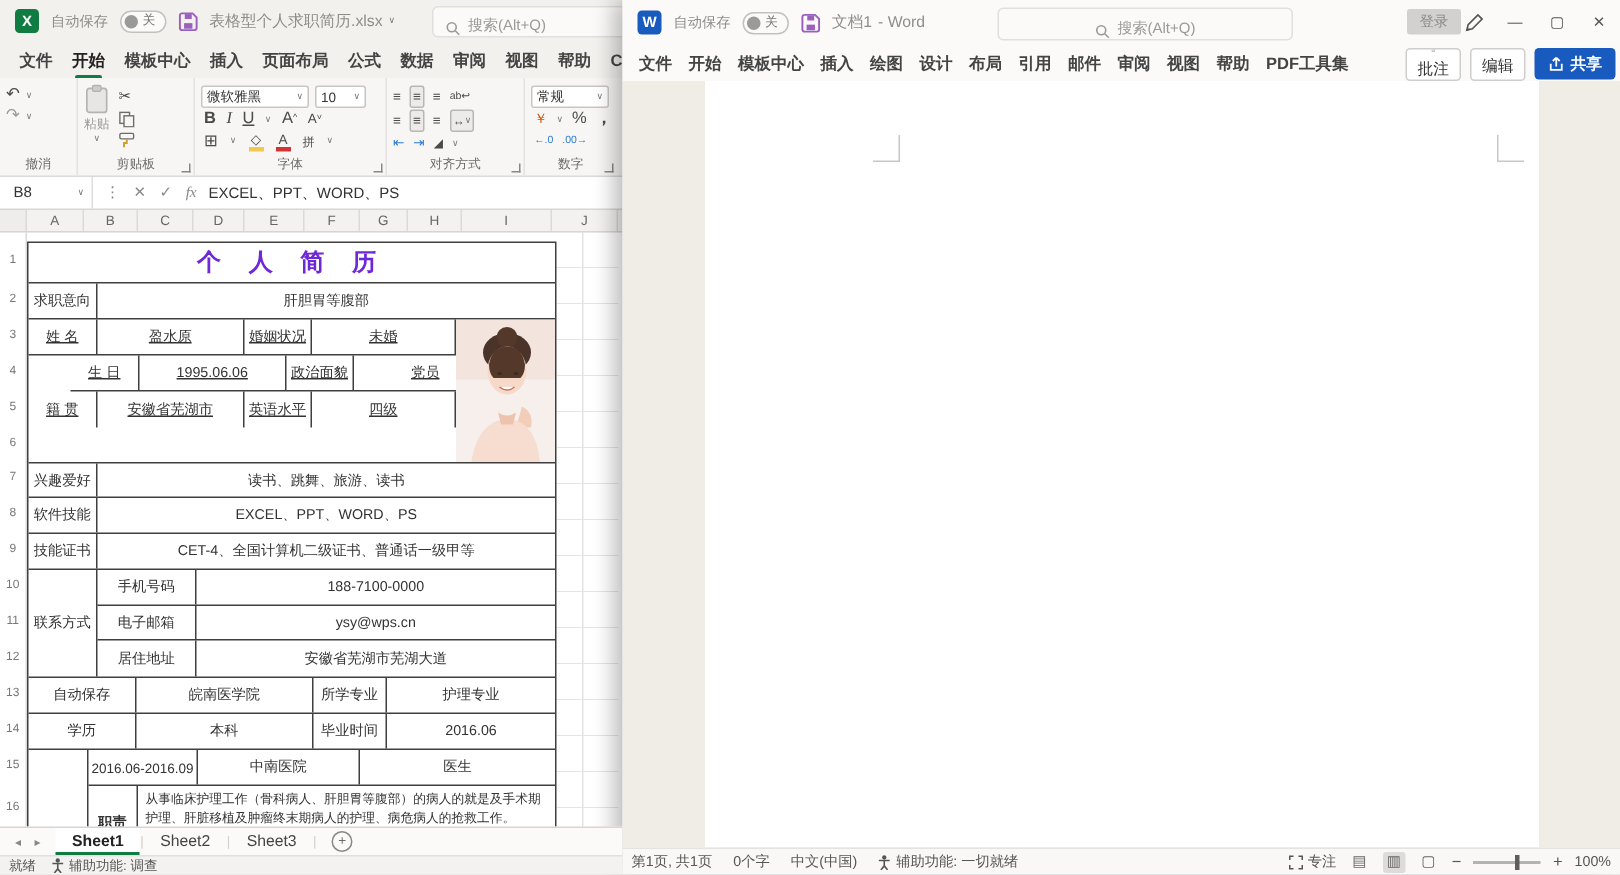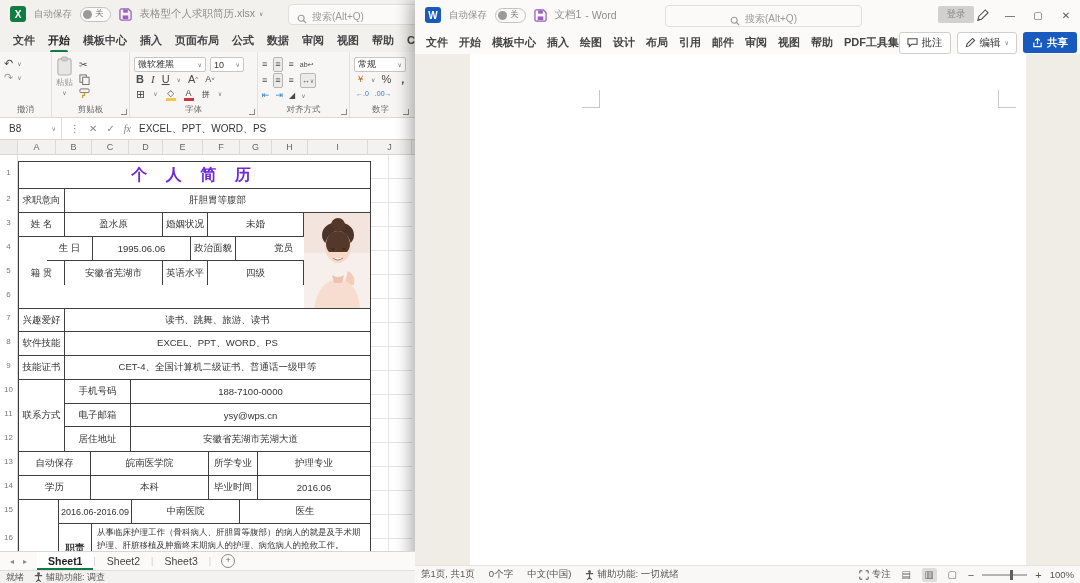--- a/index.html
+++ b/index.html
@@ -62,21 +62,21 @@
   .addsheet{align-self:center;margin-left:10px;width:12px;height:12px;border:1px solid #8a8886;border-radius:50%;color:#6d6b69;font-size:9px;line-height:11px;text-align:center;}
   .xl-status{position:absolute;left:0;top:570px;width:100%;height:13px;background:#f4f2f0;border-top:1px solid #e1dfdd;display:flex;align-items:center;gap:10px;padding-left:6px;font-size:9px;color:#555;z-index:6;box-sizing:border-box;}
   
   .win-word{left:415px;width:665px;background:#fbfaf9;box-shadow:-6px 0 14px rgba(0,0,0,0.28);}
   .wd-title{position:absolute;left:0;top:0;width:100%;height:30px;display:flex;align-items:center;gap:8px;padding-left:10px;box-sizing:border-box;background:#fbfaf9;}
   .wd-search{position:absolute;left:250px;top:5px;width:195px;height:20px;justify-content:center;}
   .loginbtn{position:absolute;left:523px;top:6px;width:36px;height:17px;background:#d3d1cf;border-radius:2px;color:#8a8886;font-size:9.5px;display:flex;align-items:center;justify-content:center;}
   .winctl{position:absolute;top:0;height:30px;width:28px;display:flex;align-items:center;justify-content:center;color:#555;font-size:10px;}
   .wd-menu{position:absolute;left:0;top:30px;width:100%;height:24px;display:flex;align-items:center;gap:11px;padding-left:11px;background:#fbfaf9;box-sizing:border-box;}
   .wd-actions{position:absolute;top:32px;right:3px;display:flex;align-items:center;gap:6px;height:21px;}
-  .actbtn{display:flex;align-items:center;gap:4px;border:1px solid #d0cecc;border-radius:3px;background:#fff;height:20px;padding:0 7px;font-size:10.5px;color:#333;}
+  .actbtn{display:flex;align-items:center;gap:4px;border:1px solid #d0cecc;border-radius:3px;background:#fff;height:20px;padding:0 7px;font-size:10.5px;color:#333;flex-direction:column;}
   .sharebtn{display:flex;align-items:center;gap:4px;border-radius:3px;background:#185ABD;height:21px;padding:0 9px;font-size:10.5px;color:#fff;font-weight:bold;}
   .wd-doc{position:absolute;left:0;top:54px;width:100%;height:511px;background:#f0ede6;}
   .wd-page{position:absolute;left:55px;top:0;width:556px;height:511px;background:#fff;}
   .cropmark{position:absolute;width:17px;height:17px;top:36px;}
   .cm-left{left:112px;border-right:1px solid #c9c7c5;border-bottom:1px solid #c9c7c5;}
   .cm-right{left:528px;border-left:1px solid #c9c7c5;border-bottom:1px solid #c9c7c5;}
   .wd-status{position:absolute;left:0;top:565px;width:100%;height:18px;background:#faf8f6;border-top:1px solid #e5e3e1;display:flex;align-items:center;font-size:9.5px;color:#555;box-sizing:border-box;}
   .wds-left{display:flex;align-items:center;gap:14px;padding-left:6px;}
   .wds-right{position:absolute;right:6px;display:flex;align-items:center;gap:8px;}
   .viewico{width:15px;height:14px;display:flex;align-items:center;justify-content:center;font-size:10px;color:#666;border-radius:2px;}
@@ -318,21 +318,21 @@
 
     <div class="resume">
       <div class="trow rtitle" style="border-bottom:1px solid #3f3f3f">个 人 简 历</div>
 
       <div class="trow" style="height:24px">
         <div class="tc" style="width:46px">求职意向</div>
         <div class="tc end">肝胆胃等腹部</div>
       </div>
 
       <div class="trow" style="height:96px">
-        <div style="width:285px;flex:none;display:flex;flex-direction:column;">
+        <div style="width:285px;flex:none;display:flex;flex-direction:column;text-decoration:underline;">
           <div style="display:flex;height:24px;border-bottom:1px solid #3f3f3f;box-sizing:border-box;">
             <div class="tc" style="width:46px;height:100%">姓  名</div>
             <div class="tc" style="width:98px;height:100%">盈水原</div>
             <div class="tc" style="width:45px;height:100%">婚姻状况</div>
             <div class="tc" style="width:96px;height:100%">未婚</div>
           </div>
           <div style="display:flex;height:24px;border-bottom:1px solid #3f3f3f;box-sizing:border-box;margin-left:28px;">
             <div class="tc" style="width:46px;height:100%">生  日</div>
             <div class="tc" style="width:98px;height:100%">1995.06.06</div>
             <div class="tc" style="width:45px;height:100%">政治面貌</div>

